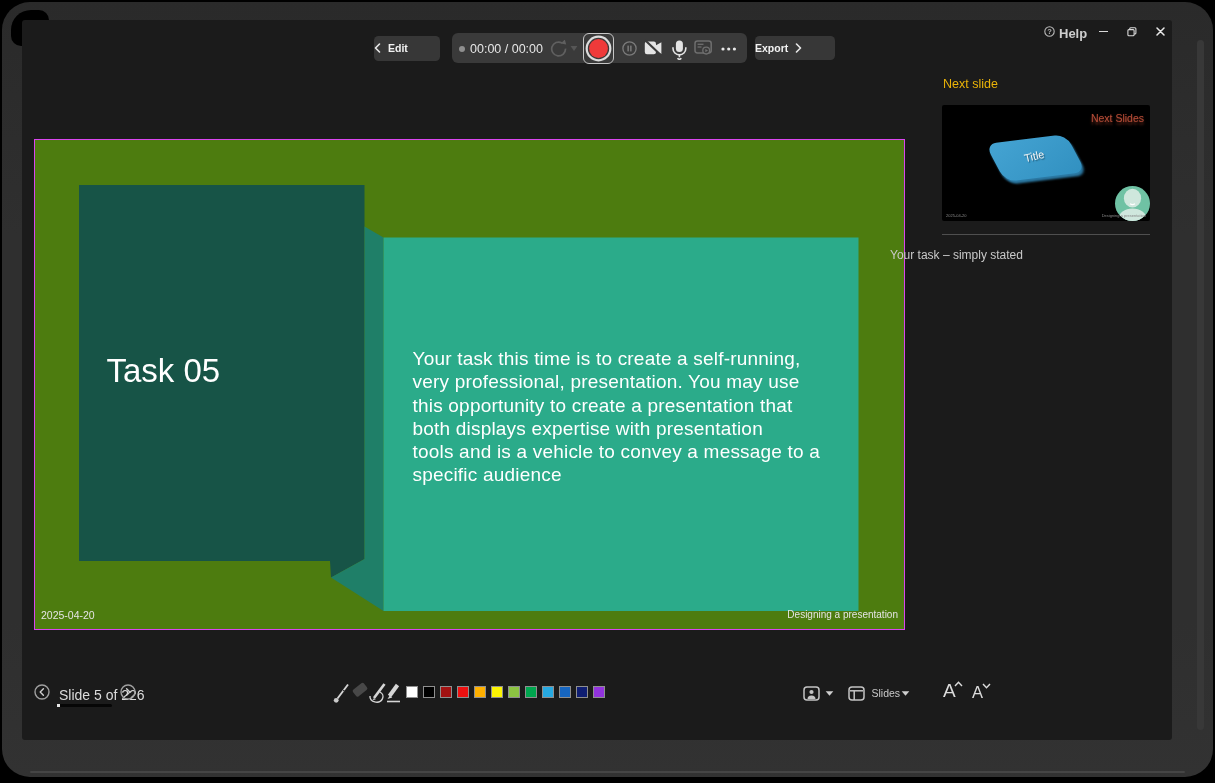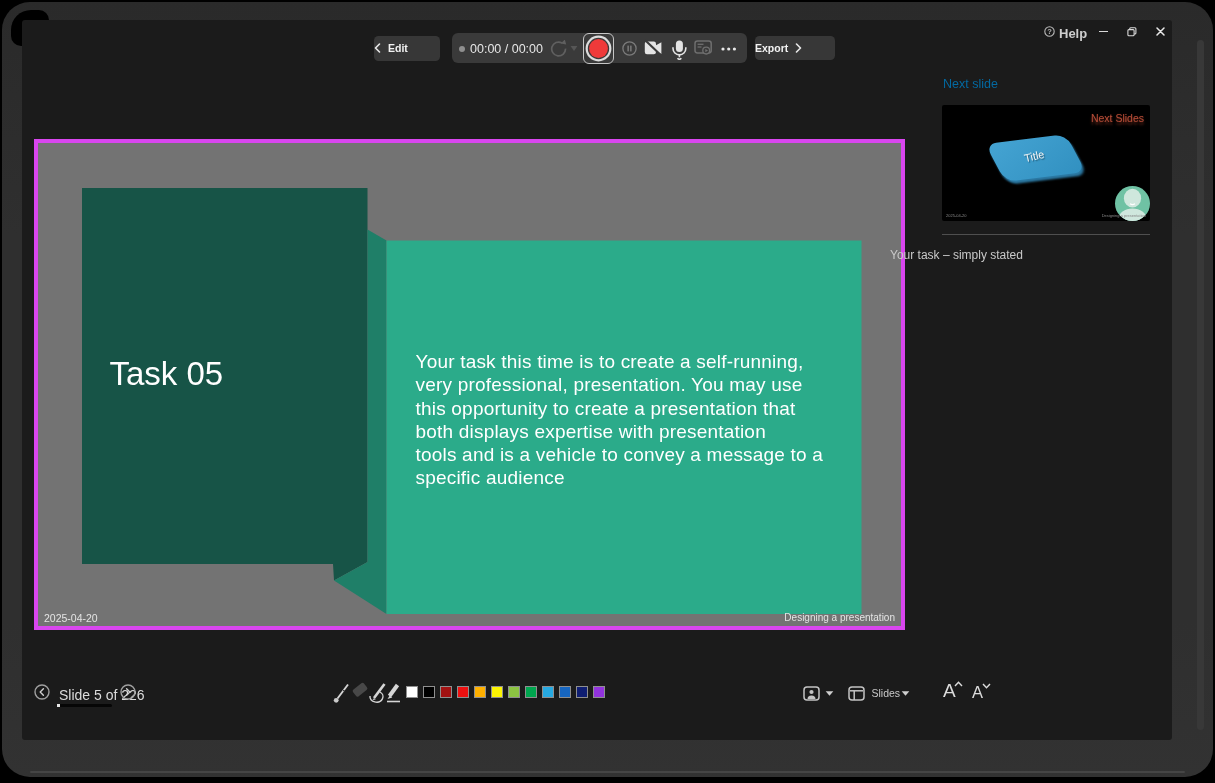--- a/index.html
+++ b/index.html
@@ -5,21 +5,21 @@
   * { margin:0; padding:0; box-sizing:border-box; }
   html,body { width:1215px; height:783px; background:#000; font-family:"Liberation Sans", sans-serif; overflow:hidden; }
   .abs { position:absolute; }
   #stage { position:relative; width:1215px; height:783px; background:#000; }
   #bezel { left:2px; top:2px; width:1211px; height:775px; border-radius:28px;
            background:linear-gradient(180deg,#2a2a2a 0,#2f2f2f 30%,#2f2f2f 80%,#323232 100%); }
   #bezelline { left:30px; top:771px; width:1155px; height:2px; background:#454545; border-radius:2px; }
   #screen { left:22px; top:20px; width:1150px; height:720px; background:#1b1b1b; border-radius:3px; }
   .btn { background:#373737; border-radius:4.5px; color:#f2f2f2; font-size:10.5px; font-weight:700;
          display:flex; align-items:center; justify-content:flex-start; }
-  #slide { left:34px; top:139px; width:871px; height:491px; background:#737373; border:4px solid #d946ef; }
+  #slide { left:34px; top:139px; width:871px; height:491px; background:#4d7c0f; border:1px solid #d946ef; }
   .swatch { width:12px; height:12px; border:1px solid #8f8f8f; display:inline-block; margin-right:5px; }
   .white-txt { color:#fff; }
 </style>
 </head>
 <body>
 <div id="stage">
   <div id="bezel" class="abs"></div>
   <div id="bezelline" class="abs"></div>
   <div class="abs" style="left:11px;top:10px;width:38px;height:36px;background:#000;border-radius:20px 10px 12px 10px;"></div>
   <div class="abs" style="left:1197px;top:40px;width:7px;height:690px;background:#383838;border-radius:4px;"></div>
@@ -110,21 +110,21 @@
       <polygon points="44,45 329.5,45 329.5,419 296,437.5 295,421 44,421" fill="#175447"></polygon>
       <polygon points="329.5,86.5 348.5,97.5 348.5,471 296,437.5 329.5,419" fill="#1f7f68"></polygon>
       <rect x="348.5" y="97.5" width="475" height="373.5" fill="#2bab8a"></rect>
     </svg>
     <div class="abs white-txt" style="left:71.5px;top:212px;font-size:33px;font-weight:400;">Task 05</div>
     <div class="abs white-txt" style="left:377.5px;top:207px;font-size:19px;letter-spacing:.2px;line-height:23.3px;white-space:nowrap;">Your task this time is to create a self-running,<br>very professional, presentation. You may use<br>this opportunity to create a presentation that<br>both displays expertise with presentation<br>tools and is a vehicle to convey a message to a<br>specific audience</div>
     <div class="abs" style="left:6px;top:470px;font-size:10.5px;line-height:1;color:#e4e4e4;">2025-04-20</div>
     <div class="abs" style="right:6px;top:470px;font-size:10px;line-height:1;color:#e4e4e4;">Designing a presentation</div>
   </div>
 
-  <div class="abs" style="left:943px;top:77px;color:#0369a1;font-size:12.5px;">Next slide</div>
+  <div class="abs" style="left:943px;top:77px;color:#eab308;font-size:12.5px;">Next slide</div>
   <div class="abs" style="left:942px;top:105px;width:208px;height:116px;background:#000;border-radius:2px;overflow:hidden;">
     <div class="abs" style="right:6px;top:7px;color:#b04a36;font-size:10.5px;font-weight:400;text-shadow:0 3px 2.5px rgba(170,70,50,.55),0 0 1px rgba(200,90,60,.4);">Next Slides</div>
     <div class="abs" style="left:52.8px;top:33.2px;width:81px;height:40px;background:#2b7aa5;border-radius:11px;transform:translate(2px,3px) rotate(-7deg) skewX(21deg);filter:blur(1.2px);"></div>
     <div class="abs" style="left:52.8px;top:33.2px;width:81px;height:40px;background:linear-gradient(150deg,#45a4d3,#3190c0);border-radius:11px;transform:rotate(-7deg) skewX(21deg);"></div>
     <div class="abs" style="left:82px;top:45px;color:#f2f2f2;font-size:11px;transform:rotate(-13deg);text-shadow:1px 1.5px 1px rgba(0,0,0,.35);">Title</div>
     <svg class="abs" style="left:172px;top:80px;" width="37" height="37" viewBox="0 0 37 37">
       <circle cx="18.5" cy="18.5" r="17.5" fill="#6fc2a4"></circle>
       <clipPath id="avc">
           <circle cx="18.5" cy="18.5" r="17.5"></circle>
         </clipPath>

